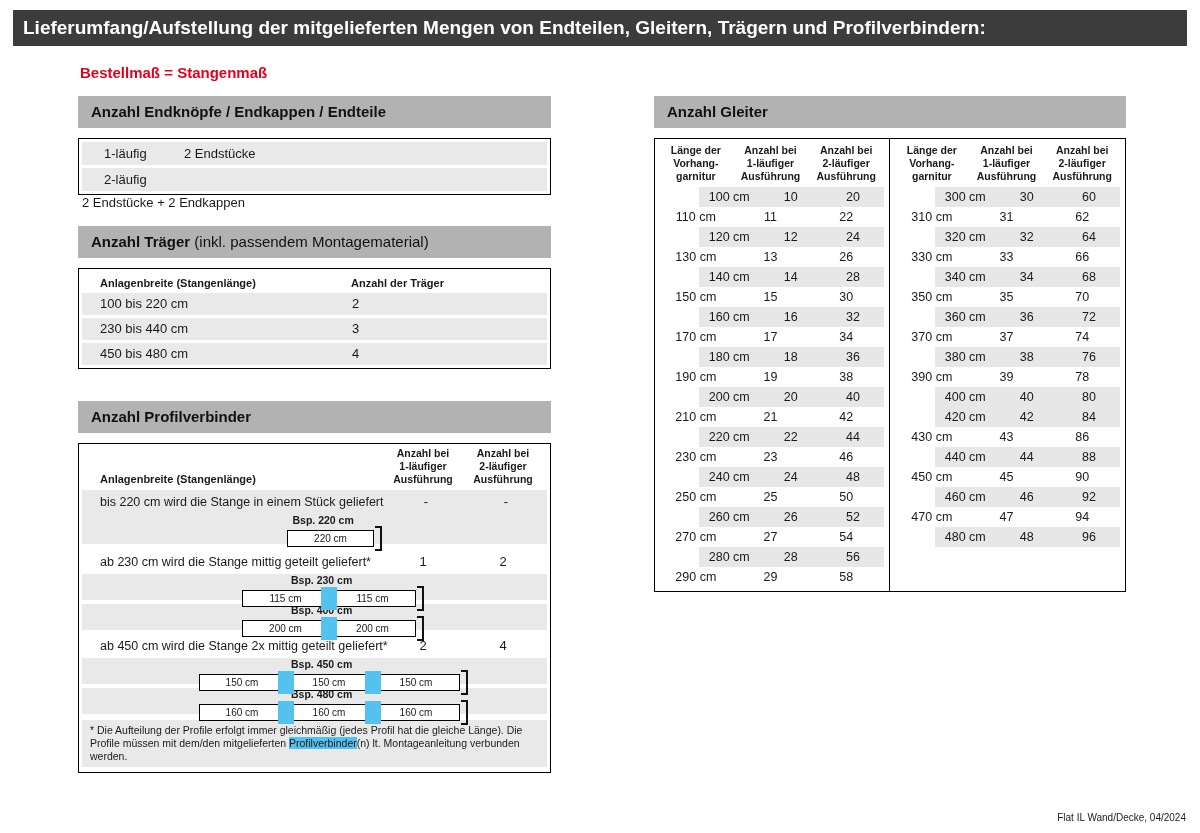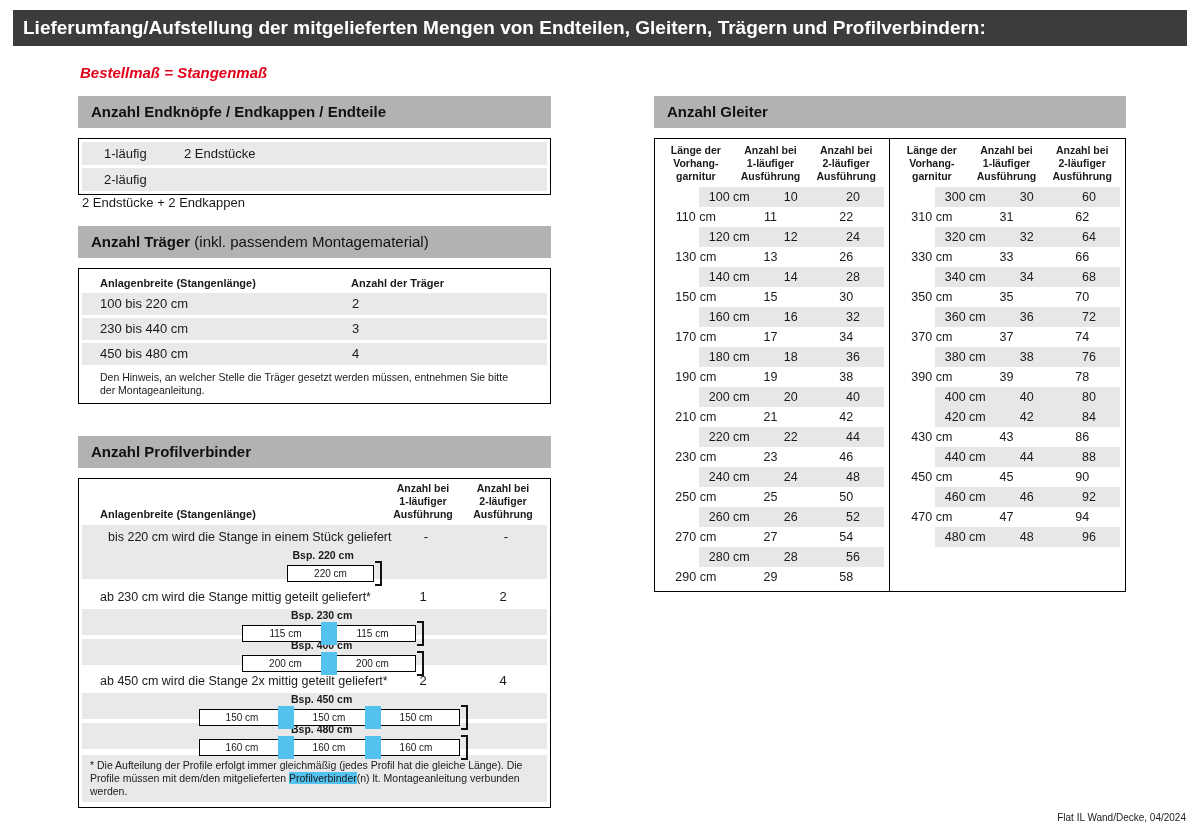--- a/index.html
+++ b/index.html
@@ -6,21 +6,21 @@
   body{
     width:1200px;height:833px;position:relative;background:#fff;
     font-family:"Liberation Sans", sans-serif;color:#1a1a1a;overflow:hidden;
     --red:#e2001a; --blue:#54c2ee; --stripe:#e9e9e9; --hdrgray:#b2b2b2; --bardark:#3c3c3c;
   }
   .titlebar{
     position:absolute;left:13px;top:10px;width:1174px;height:36px;box-sizing:border-box;
     background:var(--bardark);color:#fff;font-weight:bold;font-size:19px;line-height:36px;
     padding-left:10px;white-space:nowrap;
   }
-  .subtitle{position:absolute;left:80px;top:64px;color:var(--red);font-weight:bold;font-size:15px;font-style:italic;}
+  .subtitle{position:absolute;left:80px;top:64px;color:var(--red);font-weight:bold;font-size:15px;}
   .col-left{position:absolute;left:78px;top:96px;width:473px;}
   .col-right{position:absolute;left:654px;top:96px;width:472px;}
   .sec-header{
     height:32px;line-height:32px;background:var(--hdrgray);font-weight:bold;font-size:15px;
     padding-left:13px;margin-bottom:10px;color:#111;white-space:nowrap;
   }
   .sec-header .normal{font-weight:normal;}
   .box{border:1px solid #000;background:#fff;}
   
   .box-et{padding:3px 0;margin-bottom:31px;}
@@ -40,21 +40,21 @@
   .box-pv{padding-bottom:2px;}
   .pv-header{position:relative;height:46px;}
   .pv-c1{position:absolute;left:21px;bottom:5px;font-size:11px;font-weight:bold;}
   .pv-colA,.pv-colB{position:absolute;top:3px;width:76px;font-size:10.5px;font-weight:bold;text-align:center;line-height:13px;}
   .pv-colA{left:306px;} .pv-colB{left:386px;}
   .pv-group{margin-bottom:6px;}
   .pv-textrow{position:relative;height:20px;line-height:20px;font-size:12.5px;padding-left:21px;margin-bottom:2px;white-space:nowrap;}
   .pv-one,.pv-two{position:absolute;top:0;width:76px;text-align:center;font-size:13px;}
   .pv-one{left:306px;} .pv-two{left:386px;}
   .striped-block{background:var(--stripe);margin:0 3px 8px;padding:2px 0 4px;}
-  .striped-block .pv-textrow{padding-left:26px;}
+  .striped-block .pv-textrow{padding-left:18px;}
   .pv-example{display:flex;align-items:center;height:26px;padding-left:40px;flex-direction:column;}
   .pv-example.striped{background:var(--stripe);margin:0 3px 4px;padding-left:37px;}
   .pv-bsp{width:84px;font-size:10.5px;font-weight:bold;}
   .assembly{display:flex;align-items:center;}
   .bar{box-sizing:border-box;width:87px;height:17px;border:1px solid #000;background:#fff;
        font-size:10px;line-height:15px;text-align:center;position:relative;z-index:1;}
   .connector{width:16px;height:23px;background:var(--blue);margin:0 -8px;position:relative;z-index:2;}
   .endcap{box-sizing:border-box;width:7px;height:25px;border:2px solid #111;border-left:none;margin-left:1px;}
   .pv-footnote{background:var(--stripe);margin:0 3px 3px;padding:4px 12px 4px 8px;font-size:10.5px;line-height:13px;}
   .hl{background:var(--blue);}
@@ -96,21 +96,20 @@
   <div class="box box-tr">
     <div class="tr-colhead">
       <span class="tr-c1">Anlagenbreite (Stangenlänge)</span>
       <span class="tr-c2">Anzahl der Träger</span>
     </div>
     <div>
         <div class="tr-row"><span class="tr-range">100 bis 220 cm</span><span class="tr-count">2</span></div>
         <div class="tr-row"><span class="tr-range">230 bis 440 cm</span><span class="tr-count">3</span></div>
         <div class="tr-row"><span class="tr-range">450 bis 480 cm</span><span class="tr-count">4</span></div>
       </div>
-    <div class="tr-note">Den Hinweis, an welcher Stelle die Träger gesetzt werden müssen, entnehmen Sie bitte der Montageanleitung.</div>
   </div>
 
   <div class="sec-header">Anzahl Profilverbinder</div>
   <div class="box box-pv">
     <div class="pv-header">
       <span class="pv-c1">Anlagenbreite (Stangenlänge)</span>
       <div class="pv-colA">
           <div>Anzahl bei</div>
           <div>1-läufiger</div>
           <div>Ausführung</div>

